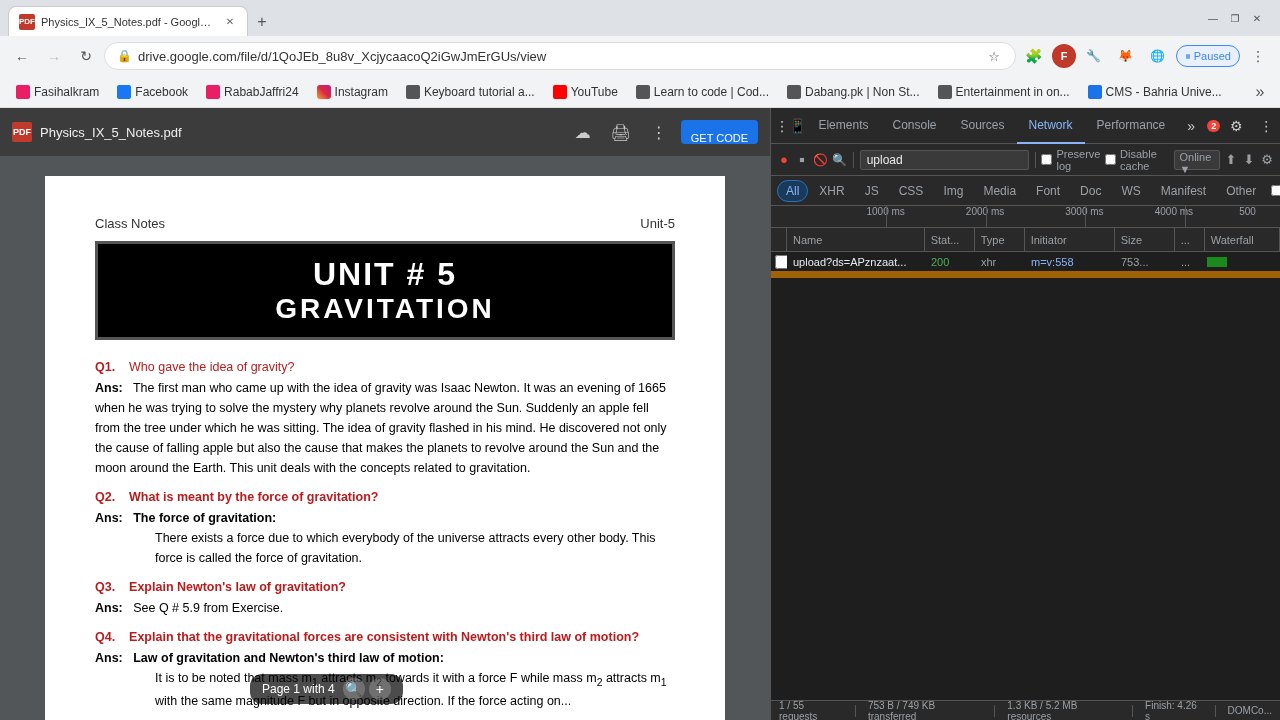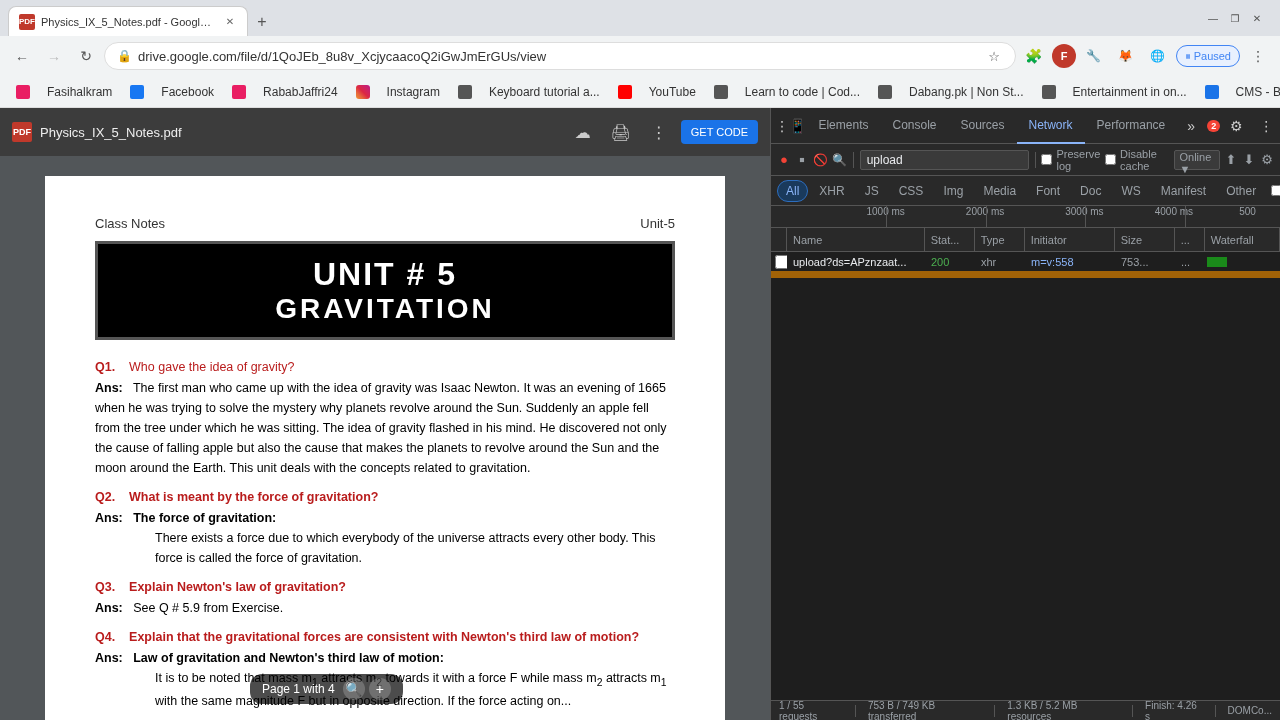--- a/index.html
+++ b/index.html
@@ -25,35 +25,35 @@
     .address-input-wrap { flex: 1; height: 28px; background: #fff; border-radius: 14px; display: flex; align-items: center; padding: 0 12px; gap: 6px; border: 1px solid #ddd; }
     .address-text { flex: 1; font-size: 13px; color: #333; }
     .address-icons { display: flex; gap: 4px; align-items: center; }
     .addr-icon { width: 18px; height: 18px; display: flex; align-items: center; justify-content: center; color: #555; font-size: 13px; cursor: pointer; }
     .toolbar-icons { display: flex; gap: 4px; align-items: center; }
     .tb-icon { width: 28px; height: 28px; border-radius: 50%; display: flex; align-items: center; justify-content: center; font-size: 14px; cursor: pointer; color: #555; }
     .paused-btn { height: 22px; background: #e8f0fe; border: 1px solid #4285f4; border-radius: 11px; display: flex; align-items: center; padding: 0 8px; gap: 4px; font-size: 11px; color: #4285f4; cursor: pointer; }
 
     
     .bookmarks-bar { height: 32px; background: #f1f3f4; display: flex; align-items: center; padding: 0 8px; gap: 2px; border-bottom: 1px solid #ddd; overflow: hidden; }
-    .bookmark-item { height: 24px; border-radius: 4px; display: flex; align-items: center; padding: 0 8px; gap: 17px; cursor: pointer; font-size: 12px; color: #333; white-space: nowrap; }
+    .bookmark-item { height: 24px; border-radius: 4px; display: flex; align-items: center; padding: 0 8px; gap: 4px; cursor: pointer; font-size: 12px; color: #333; white-space: nowrap; }
     .bm-favicon { width: 14px; height: 14px; border-radius: 2px; flex-shrink: 0; }
     .bm-more { width: 24px; height: 24px; border-radius: 4px; display: flex; align-items: center; justify-content: center; cursor: pointer; color: #555; font-size: 16px; margin-left: auto; }
 
     
     .main-area { flex: 1; display: flex; overflow: hidden; }
 
     
     .pdf-viewer { flex: 1; background: #525659; display: flex; flex-direction: column; overflow: hidden; }
     .pdf-toolbar { height: 48px; background: #3c3c3c; display: flex; align-items: center; padding: 0 12px; gap: 8px; }
     .pdf-favicon { width: 20px; height: 20px; background: #c0392b; border-radius: 2px; display: flex; align-items: center; justify-content: center; color: white; font-size: 9px; font-weight: bold; flex-shrink: 0; }
     .pdf-title { color: #eee; font-size: 13px; font-weight: 500; flex: 1; }
     .pdf-tools { display: flex; gap: 6px; align-items: center; }
     .pdf-tool-btn { width: 32px; height: 32px; border-radius: 4px; display: flex; align-items: center; justify-content: center; color: #ccc; font-size: 16px; cursor: pointer; }
-    .get-code-btn { height: 24px; background: #1a73e8; color: white; border-radius: 4px; padding: 0 10px; font-size: 11px; display: flex; align-items: center; cursor: pointer; font-weight: 500; }
+    .get-code-btn { height: 24px; background: #1a73e8; color: white; border-radius: 4px; padding: 0 10px; font-size: 11px; display: flex; align-items: flex-end; cursor: pointer; font-weight: 500; }
 
     
     .pdf-content { flex: 1; overflow: auto; display: flex; justify-content: center; padding: 20px; background: #525659; }
     .pdf-page { background: white; width: 680px; min-height: 900px; padding: 40px 50px; position: relative; }
     .pdf-class-notes-header { display: flex; justify-content: space-between; align-items: flex-start; margin-bottom: 10px; }
     .pdf-class-notes { font-size: 13px; color: #333; }
     .pdf-unit { font-size: 13px; color: #333; font-weight: 500; }
     .pdf-unit-box { background: #000; color: white; text-align: center; padding: 12px 20px; margin: 10px 0 20px 0; border: 3px solid #555; }
     .pdf-unit-title { font-size: 32px; font-weight: 900; letter-spacing: 2px; }
     .pdf-unit-subtitle { font-size: 28px; font-weight: 700; letter-spacing: 3px; }

